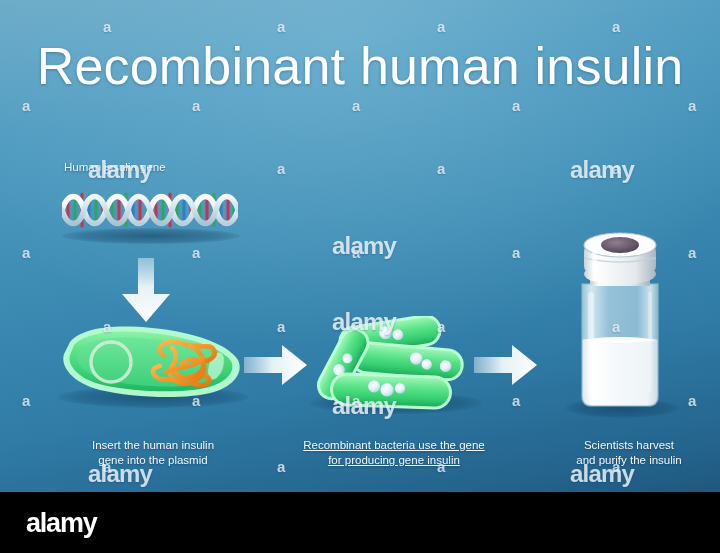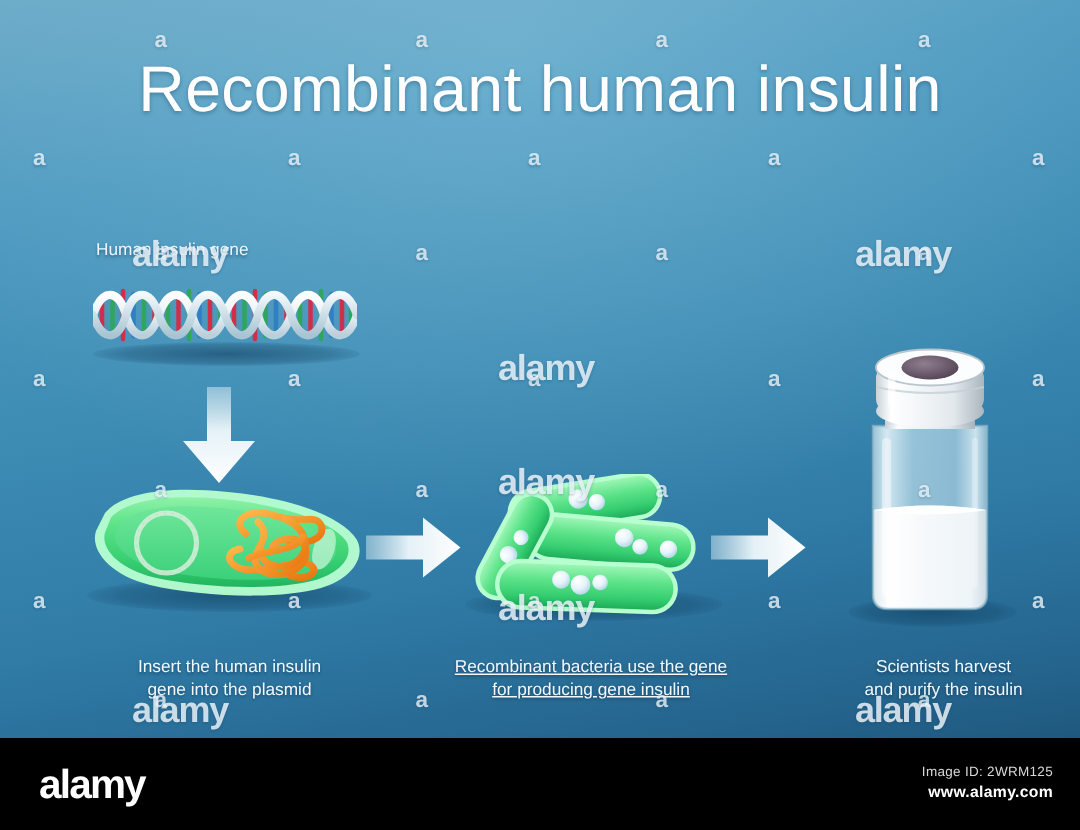--- a/index.html
+++ b/index.html
@@ -36,21 +36,21 @@
     pointer-events: none;
   }
 
   
   .title {
     position: absolute;
     left: 0; top: 36px;
     width: 720px;
     text-align: center;
     color: #ffffff;
-    font-size: 43px;
+    font-size: 52px;
     font-weight: 400;
     letter-spacing: 0.2px;
     text-shadow: 0 1px 3px rgba(10,50,80,0.35);
     z-index: 6;
   }
 
   
   .small-label {
     position: absolute;
     color: #eef6fb;
@@ -477,19 +477,15 @@
         <div class="wm-word" style="left: 88px; top: 460px;">alamy</div>
         <div class="wm-word" style="left: 332px; top: 308px;">alamy</div>
         <div class="wm-word" style="left: 570px; top: 460px;">alamy</div>
         <div class="wm-word" style="left: 332px; top: 392px;">alamy</div>
       </div>
 
   </div>
 
   <div id="footer">
     <div id="footer-logo">alamy</div>
-    <div id="footer-meta">
-      <div id="footer-imageid">Image ID: 2WRM125</div>
-      <div id="footer-url">www.alamy.com</div>
-    </div>
   </div>
 
 </div>
 
 </body></html>

